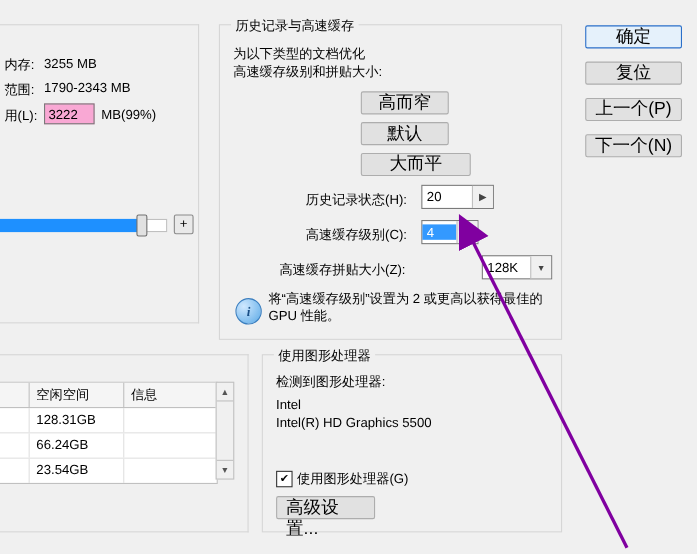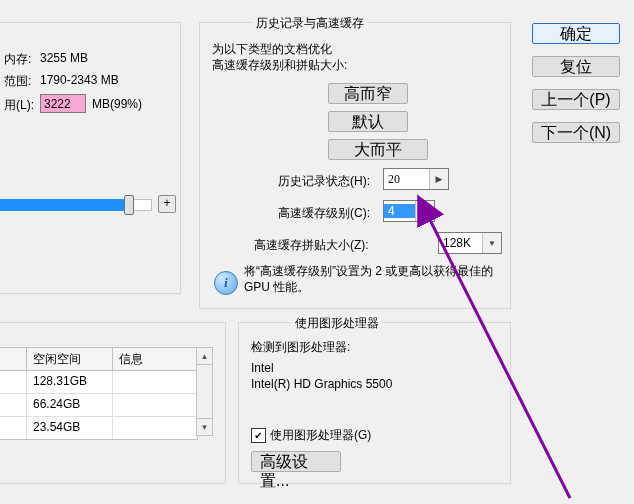--- a/index.html
+++ b/index.html
@@ -8,21 +8,21 @@
     background:#f0f0f0;
     font-family:"Microsoft YaHei","SimSun",Arial,sans-serif;
     font-size:12px;color:#000;
     position:relative;overflow:hidden;
   }
   .fieldset{
     position:absolute;border:1px solid #d6d6d6;background:#f0f0f0;
   }
   .legend{
     position:absolute;top:-8px;left:10px;background:#f0f0f0;
-    padding:0 4px;font-size:12px;margin-left:42px;
+    padding:0 4px;font-size:12px;
   }
   .btn{
     display:inline-block;border:1px solid #adadad;background:#e1e1e1;
     height:21px;line-height:19px;text-align:center;font-size:16px;
     border-radius:2px;box-sizing:border-box;cursor:pointer;
   }
   .btn-primary{
     border:1px solid #2a6fc9;background:#e5f1fb;
   }
   .txt{position:absolute;white-space:nowrap;}
@@ -116,21 +116,21 @@
   <div class="legend"><span>历史记录与高速缓存</span></div>
 
   <div class="txt" style="left:12px;top:18px;"><span>为以下类型的文档优化</span></div>
   <div class="txt" style="left:12px;top:34px;"><span>高速缓存级别和拼贴大小:</span></div>
 
   <div class="btn" style="position:absolute;left:128px;top:60px;width:80px;"><span>高而窄</span></div>
   <div class="btn" style="position:absolute;left:128px;top:88px;width:80px;"><span>默认</span></div>
   <div class="btn" style="position:absolute;left:128px;top:116px;width:100px;"><span>大而平</span></div>
 
   <div class="txt" style="left:78px;top:150px;"><span>历史记录状态(H):</span></div>
-  <div class="stepper" style="left:183px;top:145px;width:66px;font-family:Liberation Serif, serif;">
+  <div class="stepper" style="left:183px;top:145px;width:66px;">
     <div class="val"><span>20</span></div>
     <div class="arrow">▶</div>
   </div>
 
   <div class="txt" style="left:78px;top:182px;"><span>高速缓存级别(C):</span></div>
   <div class="stepper" style="left:183px;top:177px;width:52px;">
     <div class="val sel" style="text-align:left;"><span>4</span></div>
     <div class="arrow">▶</div>
   </div>
 

